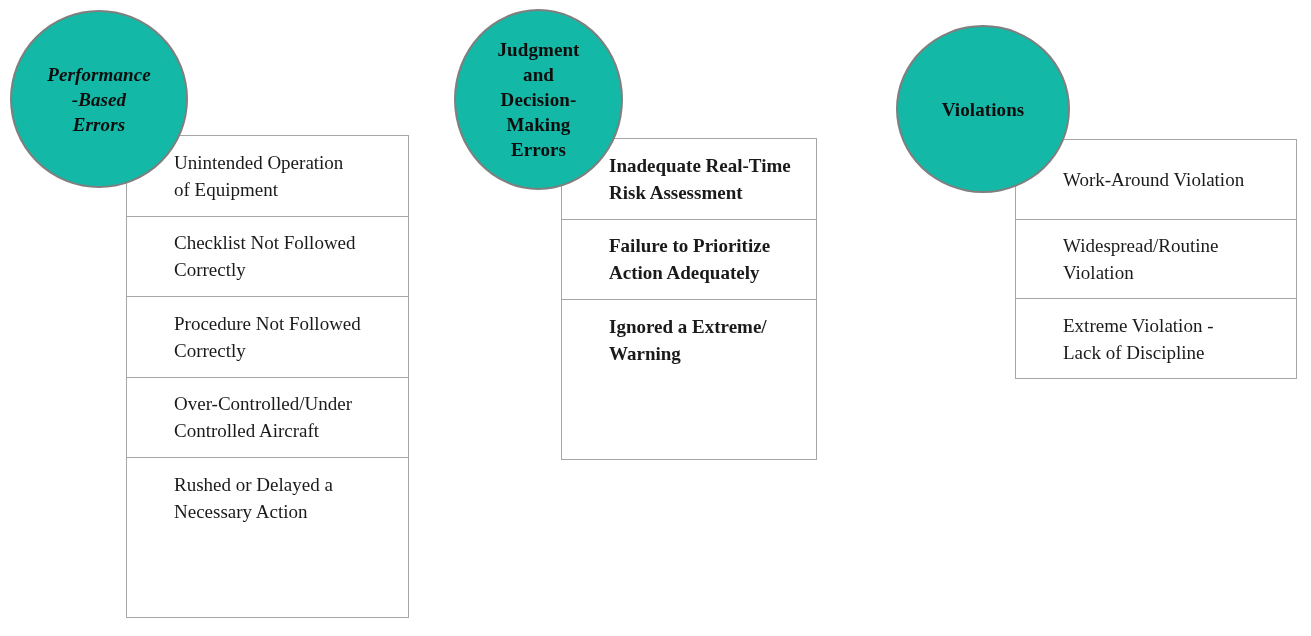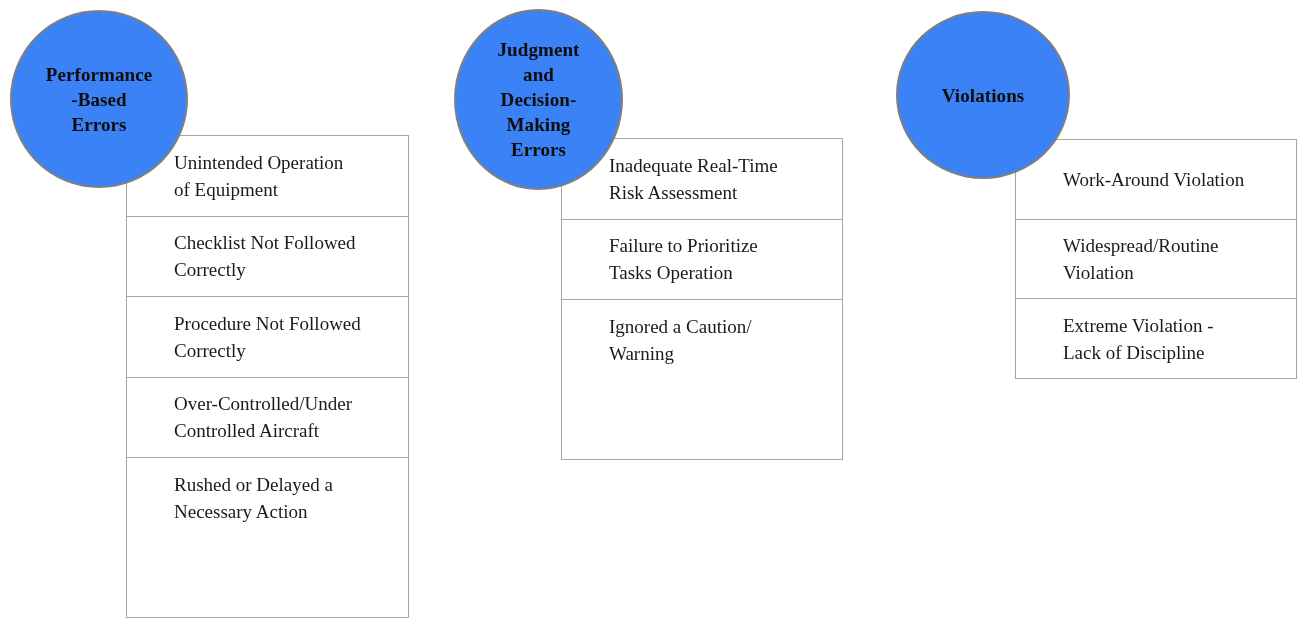--- a/index.html
+++ b/index.html
@@ -15,21 +15,21 @@
     overflow: hidden;
     font-family: "Liberation Serif", "DejaVu Serif", serif;
   }
 
   
   .node-circle {
     position: absolute;
     box-sizing: border-box;
     border: 2px solid #7f7f7f;
     border-radius: 50%;
-    background: #3b82f6;
+    background: #14b8a6;
     display: flex;
     align-items: center;
     justify-content: center;
     z-index: 3;
   }
   .node-circle .circle-label {
     font-weight: bold;
     font-size: 19px;
     line-height: 25px;
     color: #0d0d0d;
@@ -71,50 +71,52 @@
     top: 135px;
     width: 283px;
     height: 483px;
   }
   #stack-performance .box-row { height: 80.5px; }
 
   
   #stack-judgment {
     left: 561px;
     top: 138px;
-    width: 282px;
+    width: 256px;
     height: 322px;
+    font-weight: bold;
   }
   #stack-judgment .box-row { height: 80.5px; }
 
   
   #stack-violations {
     left: 1015px;
     top: 139px;
     width: 282px;
     height: 240px;
   }
   #stack-violations .box-row { height: 79.6px; }
 
   
   #circle-performance {
     left: 10px;
     top: 10px;
     width: 178px;
     height: 178px;
+    font-style: italic;
   }
   #circle-judgment {
     left: 454px;
     top: 9px;
     width: 169px;
     height: 181px;
   }
   #circle-violations {
     left: 896px;
-    top: 11px;
+    top: 25px;
     width: 174px;
     height: 168px;
   }
 </style>
 </head>
 <body>
 
 <div id="canvas">
 
   <div class="box-stack" id="stack-performance">
@@ -146,24 +148,24 @@
 Errors</span>
   </div>
 
   <div class="box-stack" id="stack-judgment">
     <div class="box-row">
       <span class="row-label">Inadequate Real-Time
 Risk Assessment</span>
     </div>
     <div class="box-row">
       <span class="row-label">Failure to Prioritize
-Tasks Operation</span>
+Action Adequately</span>
     </div>
     <div class="box-row">
-      <span class="row-label">Ignored a Caution/
+      <span class="row-label">Ignored a Extreme/
 Warning</span>
     </div>
   </div>
 
   <div class="node-circle" id="circle-judgment">
     <span class="circle-label">Judgment
 and
 Decision-
 Making
 Errors</span>

